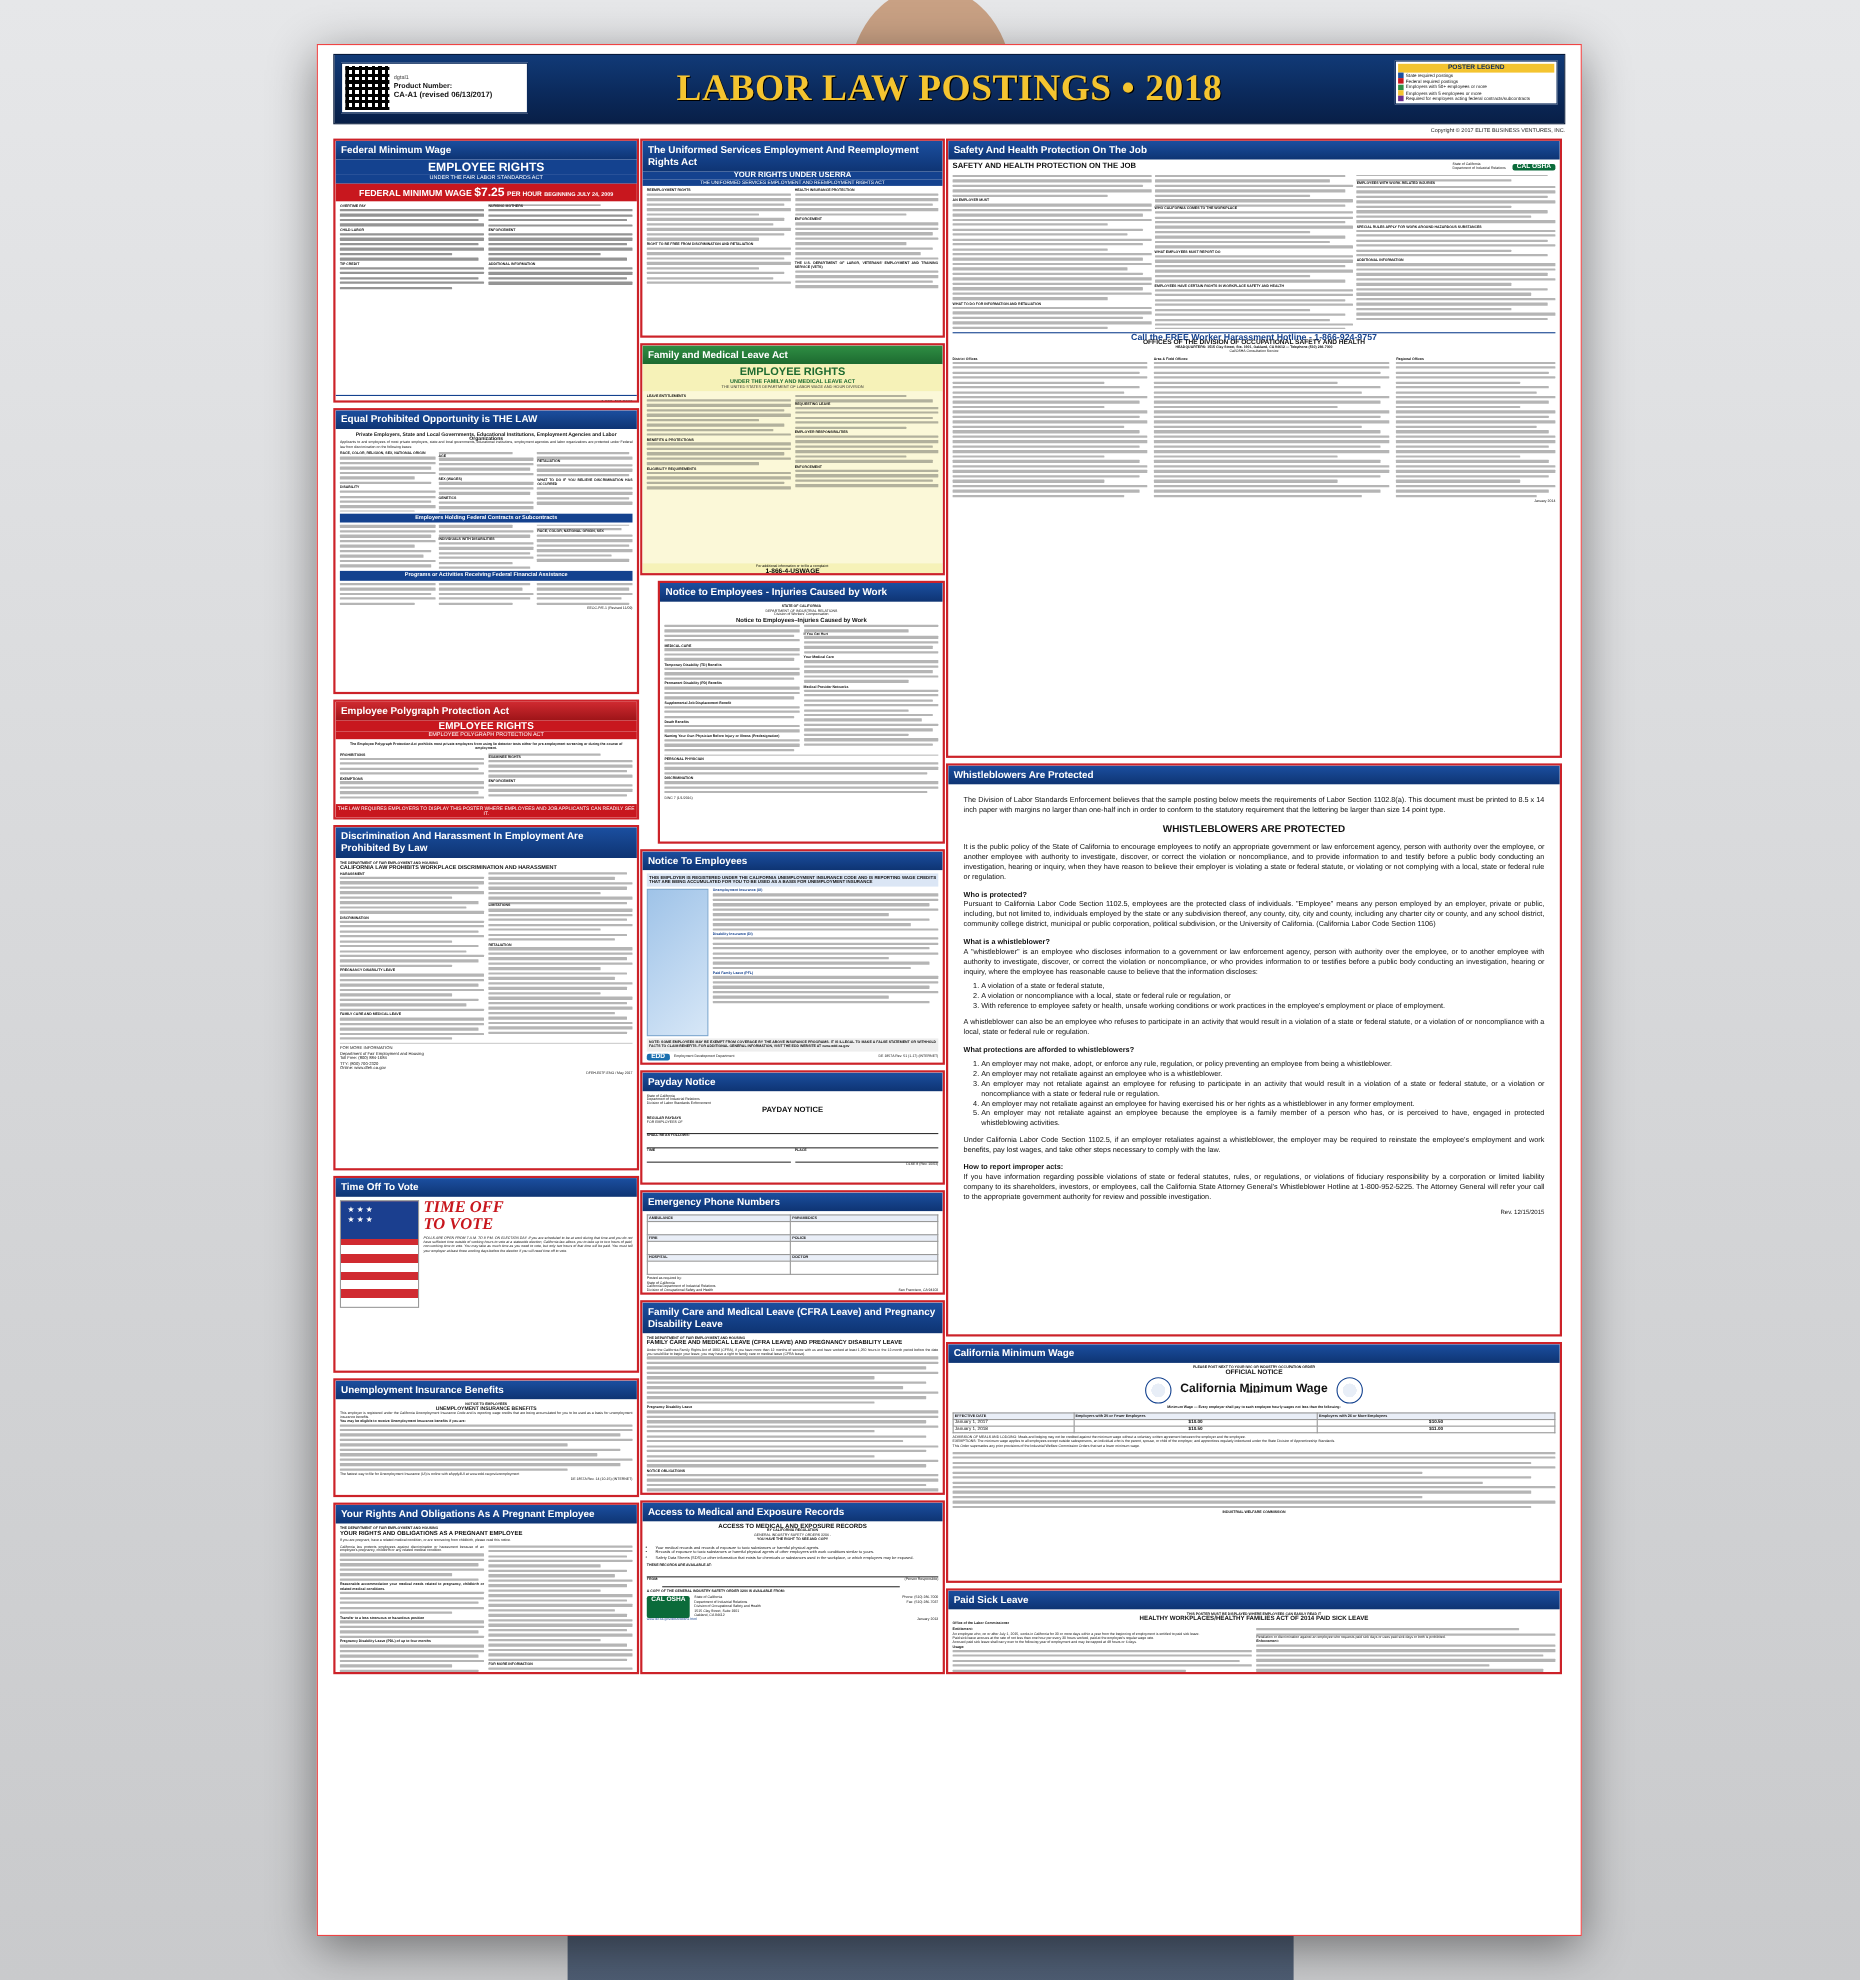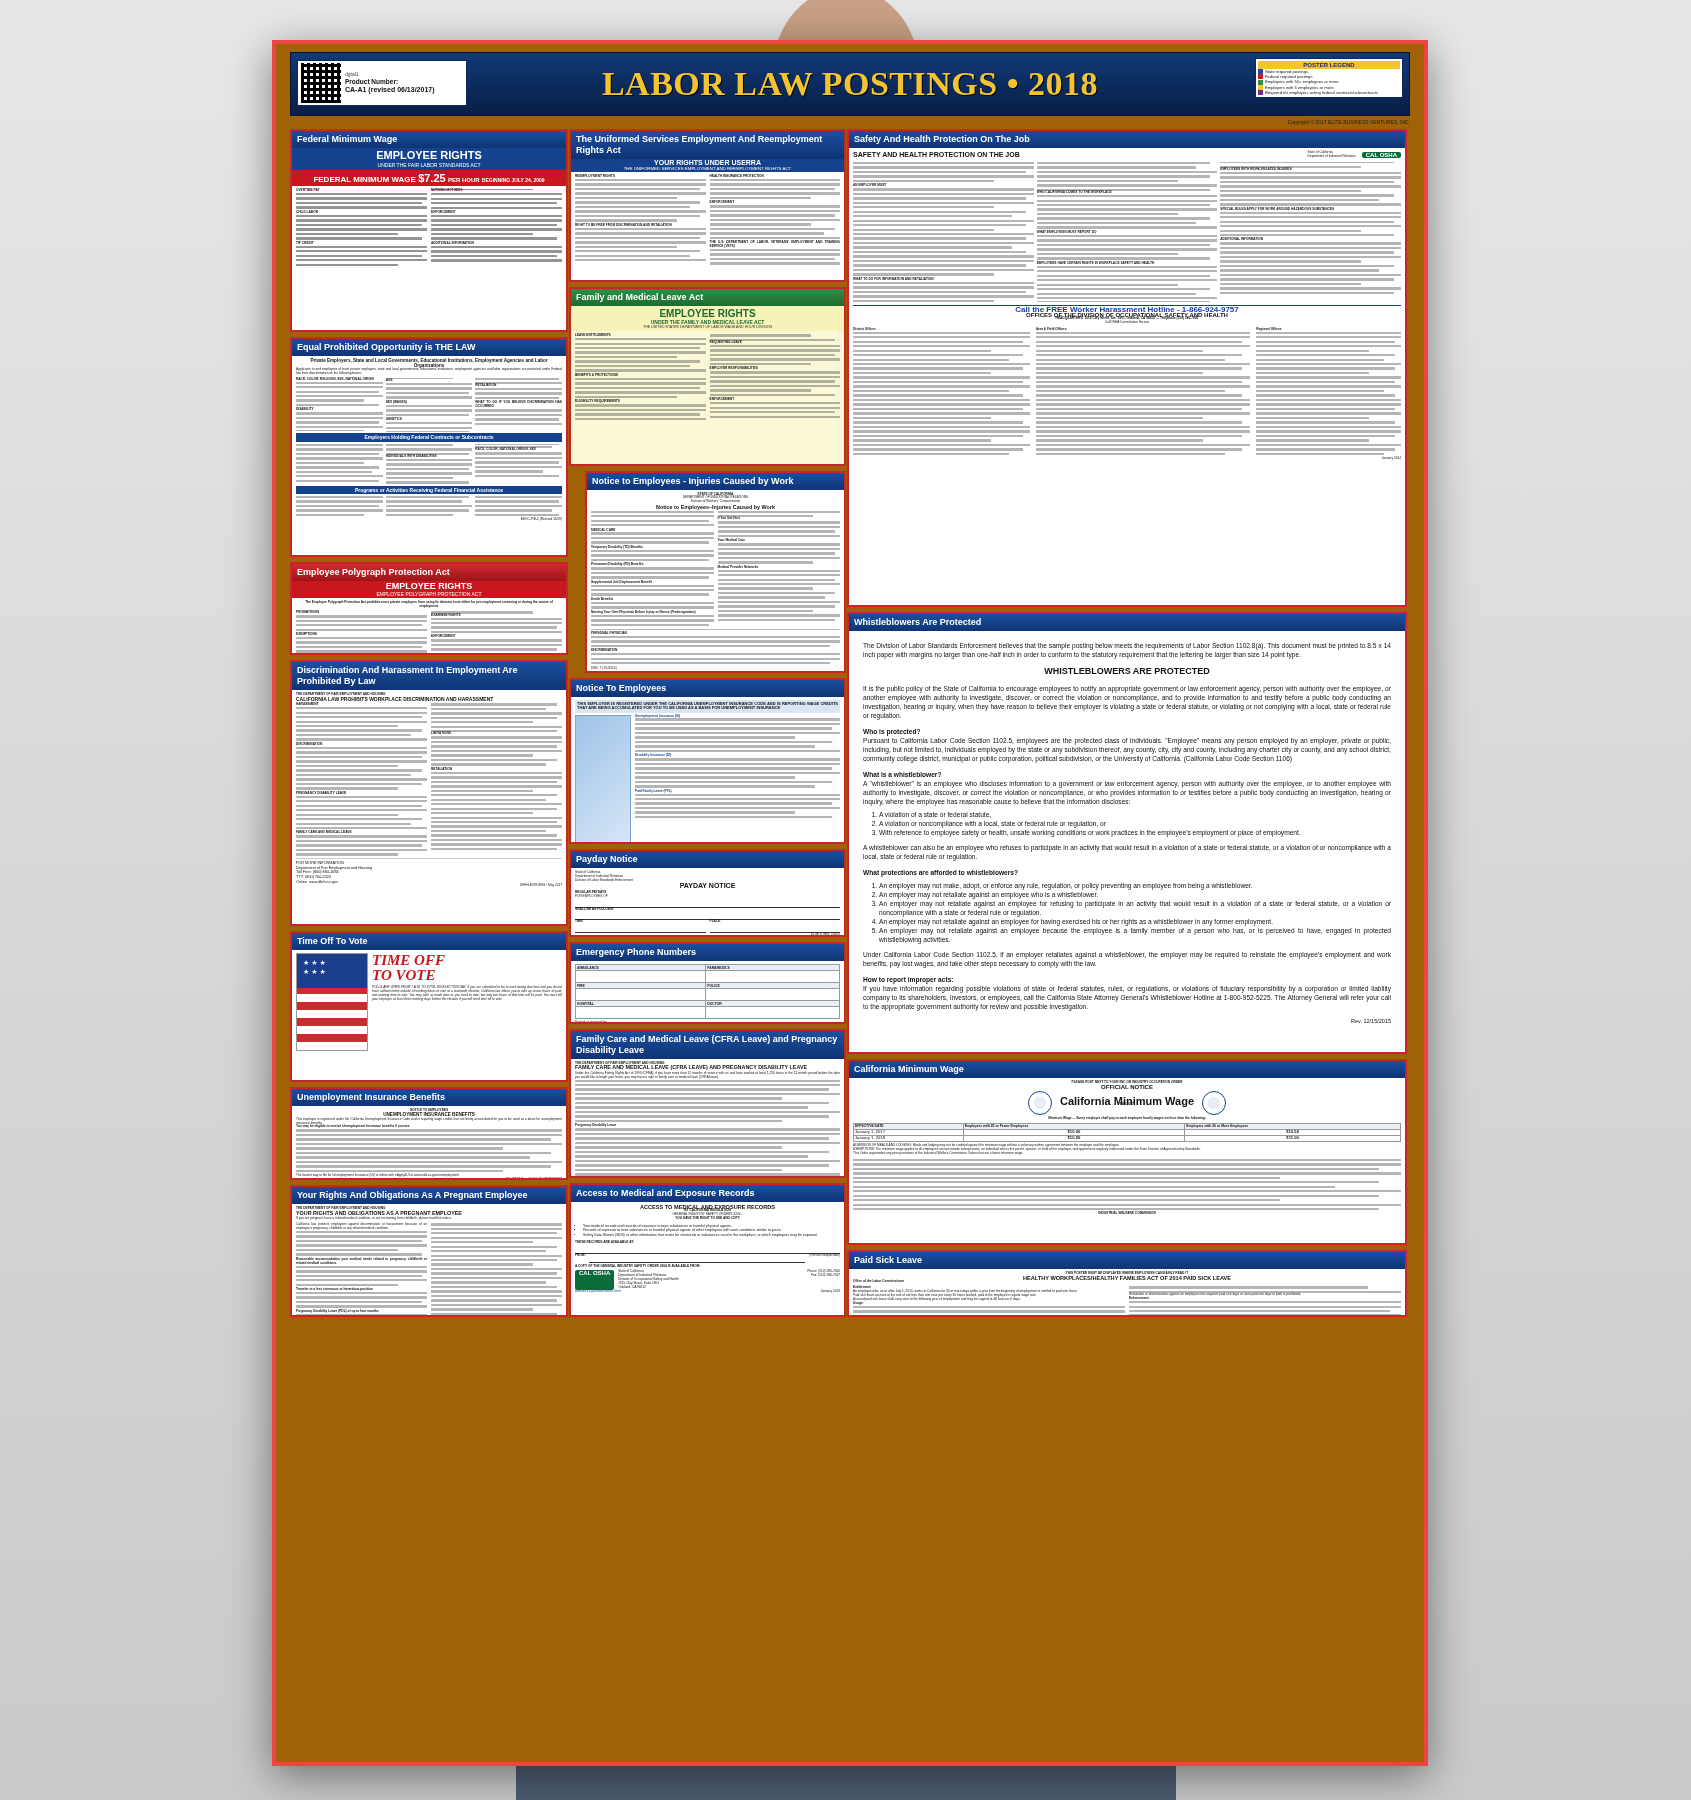--- a/index.html
+++ b/index.html
@@ -23,24 +23,24 @@
     border-radius:60px 60px 0 0;
   }
   .jeans{position:absolute;left:50%;transform:translateX(-50%);top:1270px;width:660px;height:540px;background:linear-gradient(180deg,#5f6f86,#4e5d73);}
   .armL{position:absolute;left:-10px;top:240px;width:190px;height:1020px;background:linear-gradient(180deg,#76889a,#63768a);border-radius:80px;}
   .armR{position:absolute;right:-10px;top:240px;width:190px;height:1020px;background:linear-gradient(180deg,#76889a,#63768a);border-radius:80px;}
   .handL{position:absolute;left:-30px;top:210px;width:120px;height:140px;background:#c9a184;border-radius:40px;}
   .handR{position:absolute;right:-30px;top:210px;width:120px;height:140px;background:#c9a184;border-radius:40px;}
 
   
   .poster{
-    position:absolute;left:272px;top:40px;width:1148px;height:1718px;
-    background:#a16207;
+    position:absolute;left:288px;top:40px;width:1148px;height:1718px;
+    background:#ffffff;
     box-shadow:0 10px 40px rgba(0,0,0,.45);
-    border:4px solid #ef4444;
+    border:1px solid #ef4444;
     overflow:hidden;
   }
   .poster-inner{position:absolute;inset:8px;}
 
   
   .banner{
     position:relative;height:62px;margin:0 6px 5px 6px;
     background:linear-gradient(180deg,#113a77 0%,#0b2a5c 55%,#081f47 100%);
     border:1px solid #06193a;
     display:flex;align-items:center;justify-content:center;
@@ -63,21 +63,21 @@
   .legend{
     position:absolute;right:6px;top:5px;width:148px;height:40px;background:#fff;border:1px solid #0b2a5c;
     padding:2px;box-sizing:border-box;
   }
   .legend-title{background:#f4c430;color:#0b2a5c;font-size:6px;font-weight:bold;text-align:center;line-height:8px;}
   .legend-row{display:flex;align-items:center;gap:2px;font-size:4.2px;line-height:5.2px;color:#111;}
   .legend-sw{width:5px;height:5px;flex:0 0 5px;}
   .copyright{position:absolute;right:6px;bottom:-9px;font-size:5px;color:#222;}
 
   
-  .cols{display:flex;gap:1px;padding:0 6px;box-sizing:border-box;height:1188px;}
+  .cols{display:flex;gap:1px;padding:0 6px;box-sizing:border-box;height:1396px;}
   .col{display:flex;flex-direction:column;gap:5px;}
   .col1{width:278px;}
   .col2{width:277px;}
 
   
   .panel{border:2px solid #cc2229;background:#fff;overflow:hidden;position:relative;}
   .panel-h{
     background:linear-gradient(180deg,#1b4fa0,#0e3473);
     color:#fff;font-weight:bold;font-size:9px;padding:3px 5px;line-height:11px;
   }

